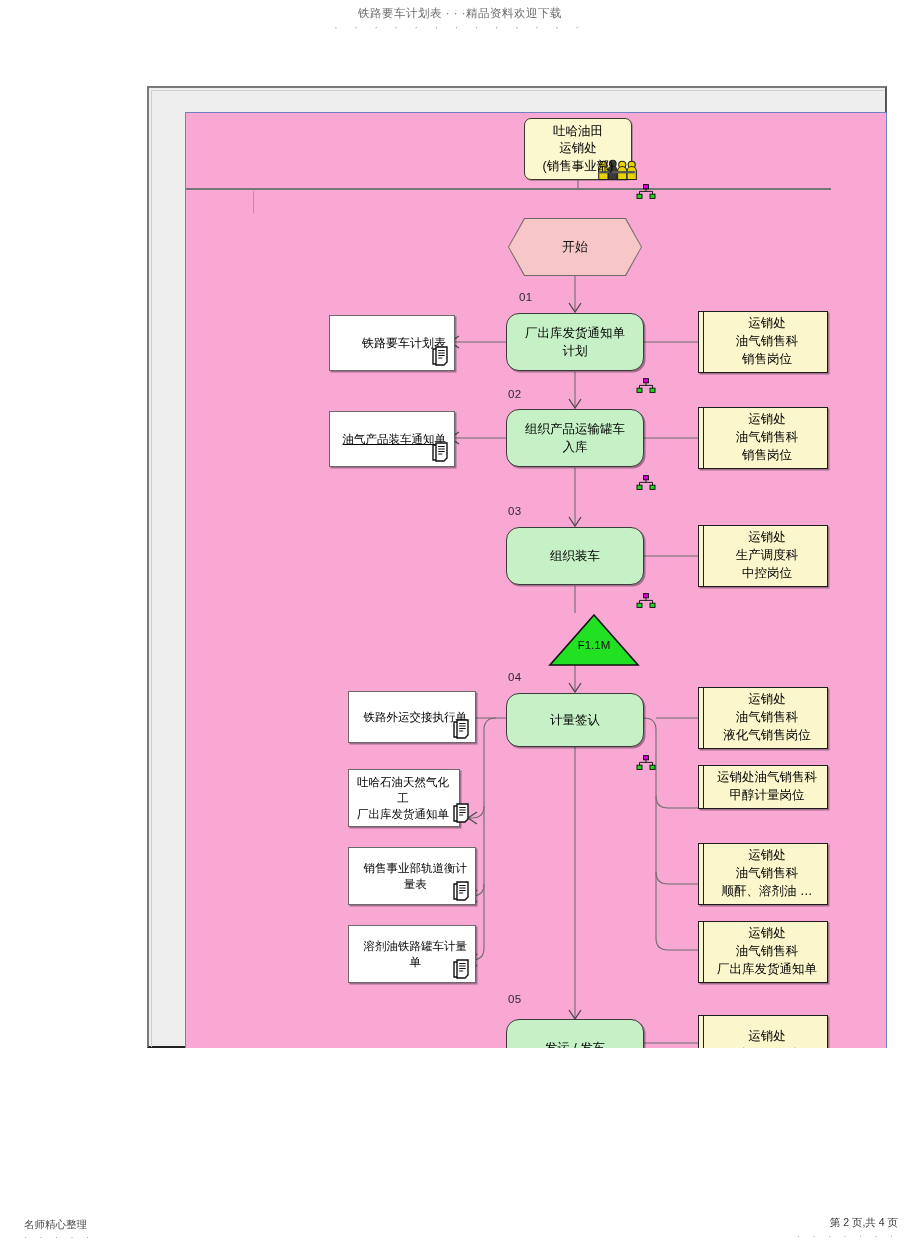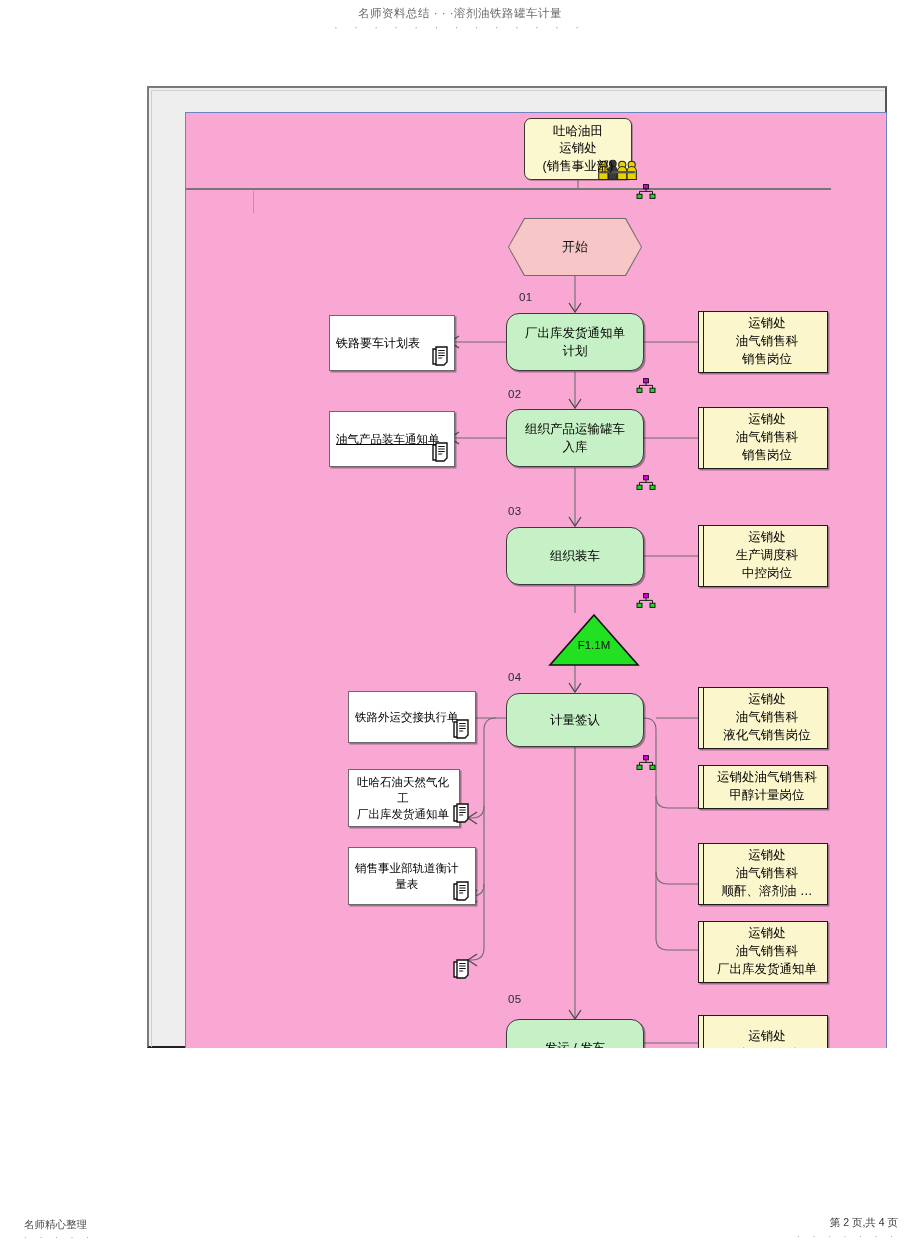--- a/index.html
+++ b/index.html
@@ -140,21 +140,21 @@
     display: flex; align-items: center; justify-content: center;
     text-align: center;
     font-size: 12.5px; color: #000;
     line-height: 1.45;
     box-shadow: 1.5px 1.5px 0 rgba(0,0,0,.35);
   }
 
   .doc {
     background: #ffffff;
     border: 1px solid #6a6a6a;
-    display: flex; align-items: center; justify-content: flex-start;
+    display: flex; align-items: center; justify-content: flex-end;
     text-align: center;
     font-size: 12px; color: #000;
     line-height: 1.4;
     padding: 0 8px 0 6px;
     box-shadow: 1.5px 1.5px 0 rgba(0,0,0,.35);
   }
 
   .role {
     background: #fbf6cb;
     border: 1px solid #1d1d1d;
@@ -187,21 +187,21 @@
   
   .org-icon { position: absolute; width: 20px; height: 16px; }
   .doc-icon { position: absolute; width: 19px; height: 21px; }
   .people-icon { position: absolute; width: 40px; height: 22px; }
 </style>
 </head>
 <body>
 
 <div id="page">
 
-  <div class="wm-header">名师资料总结 · · ·溶剂油铁路罐车计量</div>
+  <div class="wm-header">铁路要车计划表 · · ·精品资料欢迎下载</div>
   <div class="wm-dots">· · · · · · · · · · · · ·</div>
 
   <div id="frame"></div>
   <div id="frame-inner-shadow"></div>
 
   <div id="canvas">
 
     <div class="lane-line" style="left:0px; top:75px; width:645px;"></div>
     <div class="lane-tick" style="left:67px; top:78px; height:22px;"></div>
 
@@ -412,20 +412,26 @@
         <div>销售事业部轨道衡计</div>
         <div>量表</div>
       </div>
     </div>
     <svg class="doc-icon" viewBox="0 0 19 21" style="left:266px; top:768px;">
       <path d="M2 3 h11 v15 h-11 z" fill="#fff" stroke="#111" stroke-width="1.4"></path>
       <path d="M5 1 h11 v15 l-3,3 h-8 z" fill="#fff" stroke="#111" stroke-width="1.4"></path>
       <path d="M7.2 4.5 h6.5 M7.2 7 h6.5 M7.2 9.5 h6.5 M7.2 12 h4" stroke="#111" stroke-width="1.1"></path>
     </svg>
 
+    <div class="node doc" style="left:162px; top:812px; width:128px; height:58px;">
+      <div style="font-size:11.5px;">
+        <div>溶剂油铁路罐车计量</div>
+        <div>单</div>
+      </div>
+    </div>
     <svg class="doc-icon" viewBox="0 0 19 21" style="left:266px; top:846px;">
       <path d="M2 3 h11 v15 h-11 z" fill="#fff" stroke="#111" stroke-width="1.4"></path>
       <path d="M5 1 h11 v15 l-3,3 h-8 z" fill="#fff" stroke="#111" stroke-width="1.4"></path>
       <path d="M7.2 4.5 h6.5 M7.2 7 h6.5 M7.2 9.5 h6.5 M7.2 12 h4" stroke="#111" stroke-width="1.1"></path>
     </svg>
 
     <div class="node role" style="left:512px; top:574px; width:130px; height:62px;">
       <div style="position:relative;z-index:2;">
         <div>运销处</div>
         <div>油气销售科</div>

